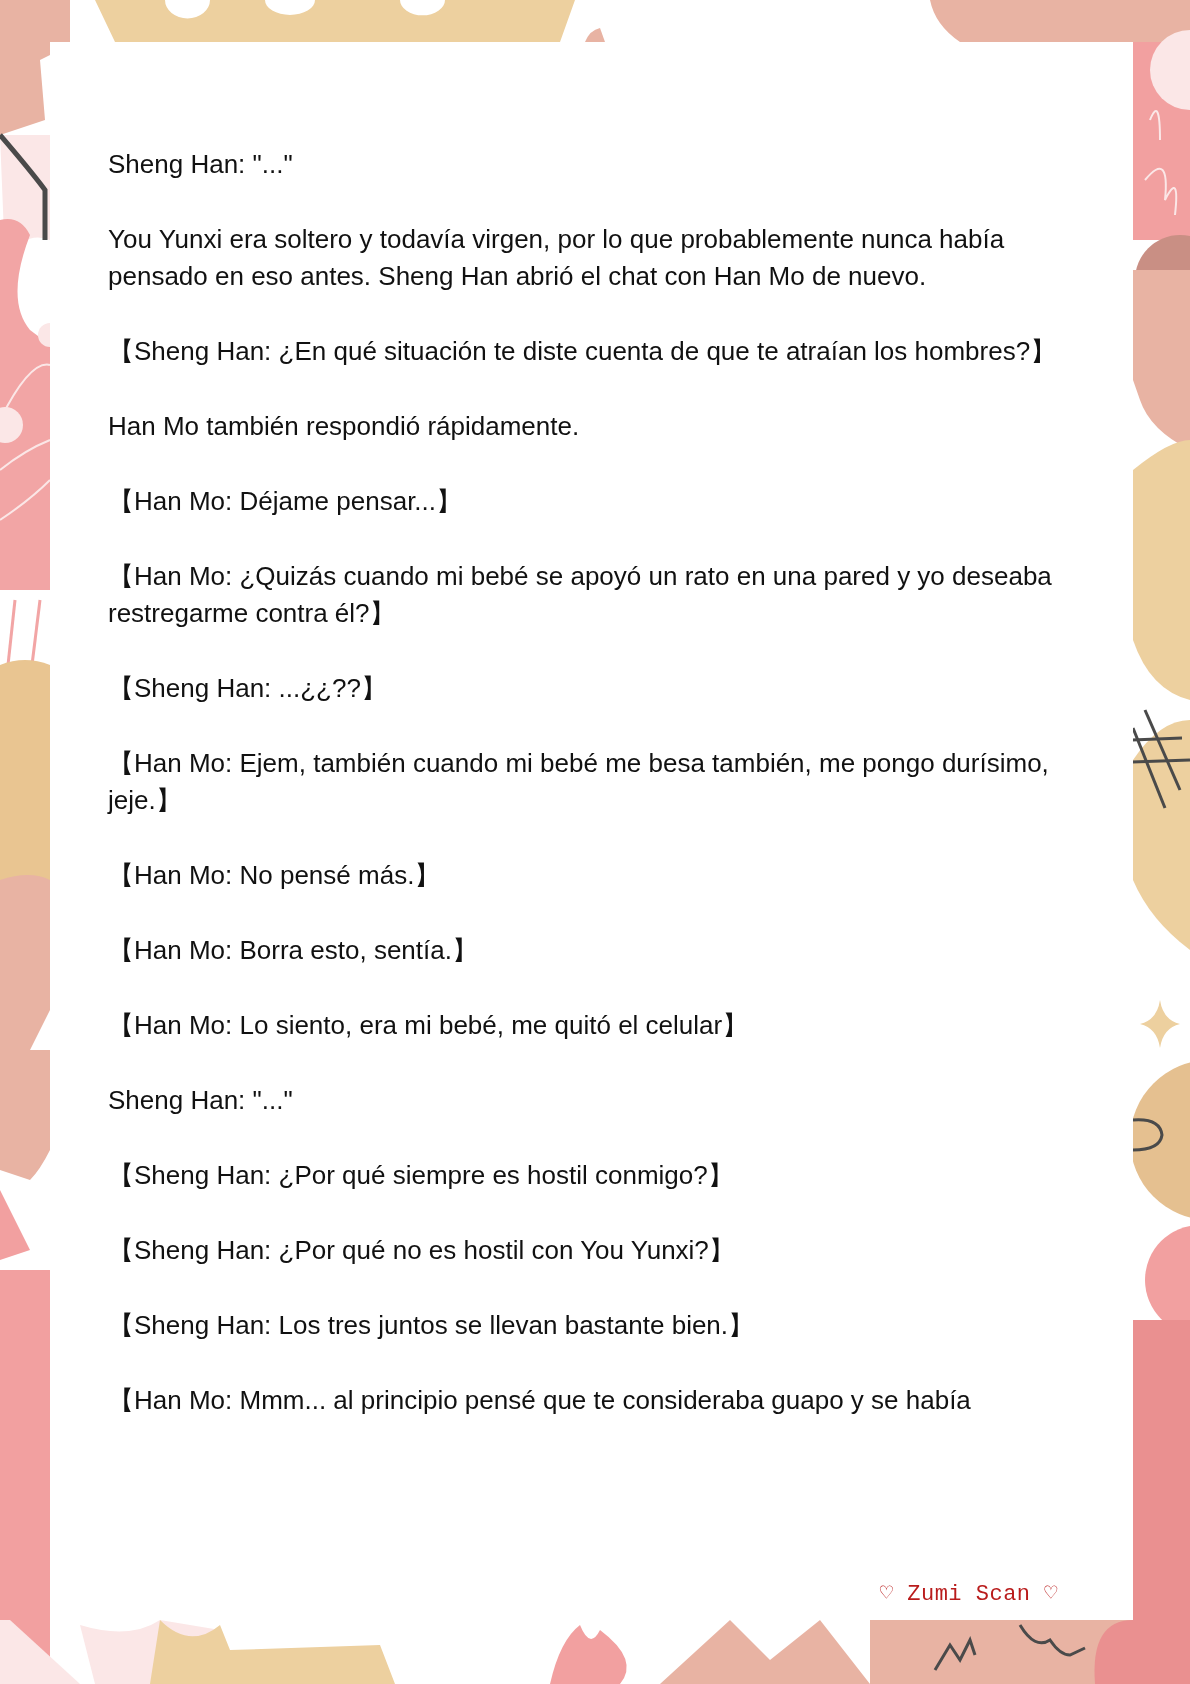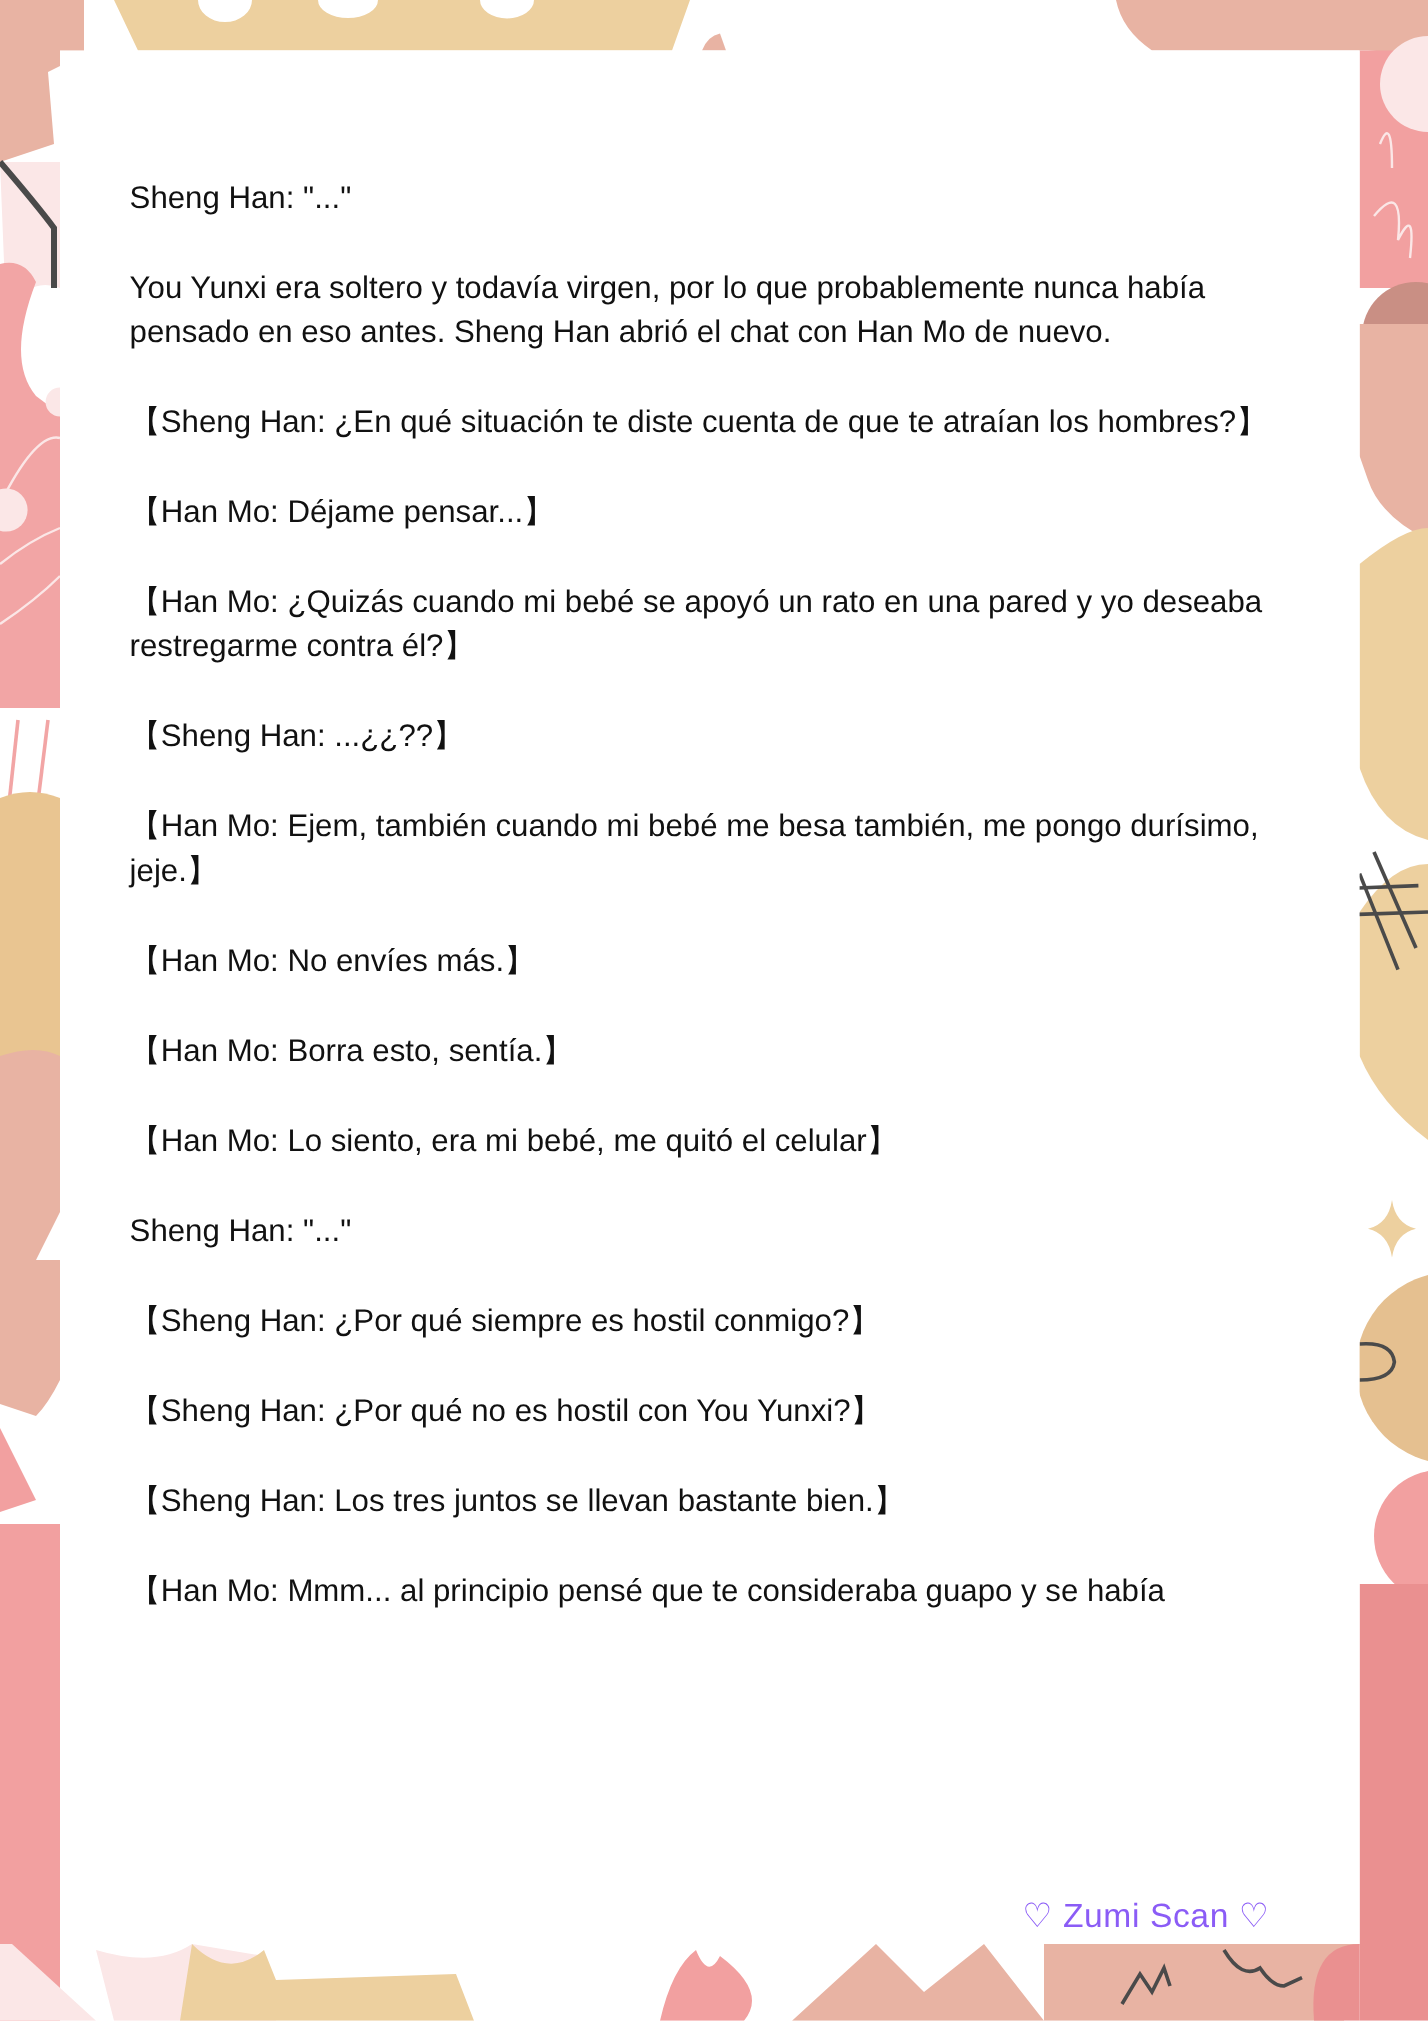--- a/index.html
+++ b/index.html
@@ -14,21 +14,21 @@
     background: #ffffff;
   }
   .content {
     position: absolute; left: 58px; top: 104px; width: 990px;
     font-size: 26px; line-height: 37px; color: #111111;
   }
   .para { margin: 0 0 38px 0; white-space: normal; }
   .para.msg { text-indent: 0; }
   .watermark {
     position: absolute; right: 132px; top: 1580px;
-    font-family: Liberation Sans, sans-serif; font-size: 28px; color: #8b5cf6;
+    font-family: Liberation Mono, monospace; font-size: 22px; color: #b91c1c;
     letter-spacing: 0.5px;
   }
 </style>
 </head>
 <body>
 
 <svg class="deco" width="1190" height="1684" viewBox="0 0 1190 1684" style="left:0;top:0;">
 
   <path d="M0 0 H70 V45 L40 60 L45 120 L0 135 Z" fill="#e8b3a3"></path>
 
@@ -83,25 +83,26 @@
   <path d="M870 1684 V1620 H1133 L1120 1684 Z" fill="#e8b3a3"></path>
   <path d="M935 1670 L950 1645 L960 1660 L970 1640 L975 1655 M1020 1625 Q1035 1650 1050 1640 Q1060 1655 1070 1655 L1085 1648" stroke="#4a4a4a" stroke-width="3" fill="none"></path>
   <path d="M1095 1684 Q1090 1620 1133 1620 V1684 Z" fill="#ea9090"></path>
 </svg>
 
 <div class="page">
   <div class="content">
     <p class="para">Sheng Han: "..."</p>
     <p class="para">You Yunxi era soltero y todavía virgen, por lo que probablemente nunca había pensado en eso antes. Sheng Han abrió el chat con Han Mo de nuevo.</p>
     <p class="para msg">【Sheng Han: ¿En qué situación te diste cuenta de que te atraían los hombres?】</p>
+    <p class="para">Han Mo también respondió rápidamente.</p>
     <p class="para msg">【Han Mo: Déjame pensar...】</p>
     <p class="para msg">【Han Mo: ¿Quizás cuando mi bebé se apoyó un rato en una pared y yo deseaba restregarme contra él?】</p>
     <p class="para msg">【Sheng Han: ...¿¿??】</p>
     <p class="para msg">【Han Mo: Ejem, también cuando mi bebé me besa también, me pongo durísimo, jeje.】</p>
-    <p class="para msg">【Han Mo: No envíes más.】</p>
+    <p class="para msg">【Han Mo: No pensé más.】</p>
     <p class="para msg">【Han Mo: Borra esto, sentía.】</p>
     <p class="para msg">【Han Mo: Lo siento, era mi bebé, me quitó el celular】</p>
     <p class="para">Sheng Han: "..."</p>
     <p class="para msg">【Sheng Han: ¿Por qué siempre es hostil conmigo?】</p>
     <p class="para msg">【Sheng Han: ¿Por qué no es hostil con You Yunxi?】</p>
     <p class="para msg">【Sheng Han: Los tres juntos se llevan bastante bien.】</p>
     <p class="para msg">【Han Mo: Mmm... al principio pensé que te consideraba guapo y se había</p>
   </div>
 </div>
 

